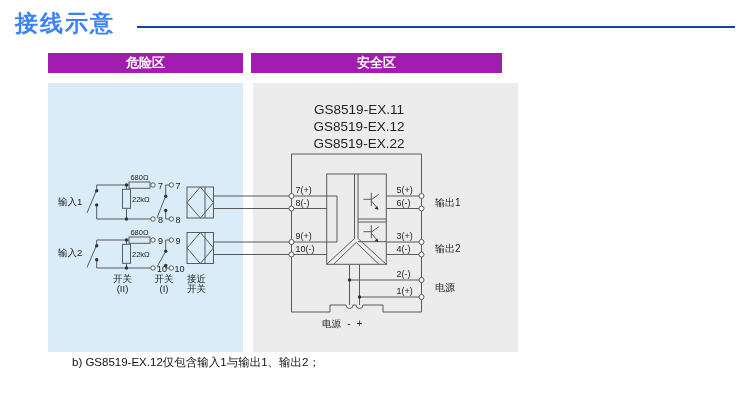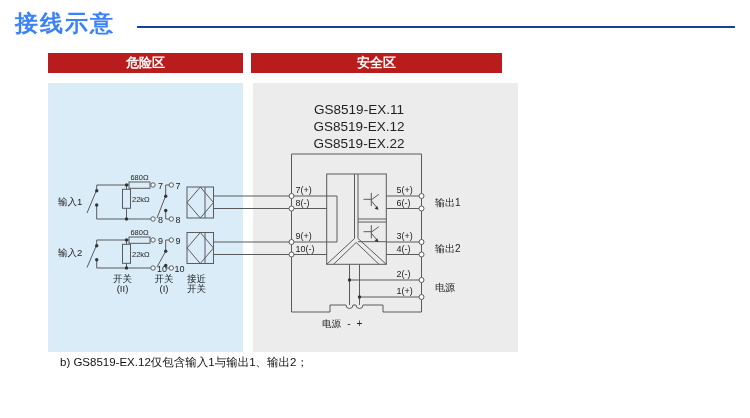--- a/index.html
+++ b/index.html
@@ -1,27 +1,27 @@
 <!DOCTYPE html>
 <html><head>
 <meta charset="utf-8">
 <style>
   html,body{margin:0;padding:0;background:#fff;}
   body{width:750px;height:418px;position:relative;font-family:"Liberation Sans",sans-serif;overflow:hidden;}
   .title{position:absolute;left:15px;top:8px;font-size:23px;font-weight:bold;color:#3b82f6;letter-spacing:2px;}
   .rule{position:absolute;left:137px;top:26px;width:598px;height:2px;background:#14439c;}
-  .bar{position:absolute;top:53px;height:20px;background:#b91c1c;color:#fff;font-size:13px;font-weight:bold;text-align:center;line-height:20px;}
+  .bar{position:absolute;top:53px;height:20px;background:#a21caf;color:#fff;font-size:13px;font-weight:bold;text-align:center;line-height:20px;}
   .bar-hazard{left:48px;width:195px;}
   .bar-safe{left:251px;width:251px;}
   .area{position:absolute;top:83px;height:269px;}
   .area-hazard{left:48px;width:195px;background:#d9ecf8;}
   .area-safe{left:253px;width:265px;background:#ececec;}
   svg.diagram{position:absolute;left:0;top:0;}
   .notes{position:absolute;left:38px;top:354px;font-size:11.5px;color:#111;line-height:16.5px;white-space:nowrap;}
-  .notes .indent{margin-left:22px;}
+  .notes .indent{margin-left:34px;}
   svg text{font-family:"Liberation Sans",sans-serif;fill:#222;}
   .ln{stroke:#5a5a5a;stroke-width:1;fill:none;}
   .term{fill:#fff;stroke:#5a5a5a;stroke-width:1;}
   .dot{fill:#333;stroke:none;}
   .arrow{fill:#333;stroke:none;}
   .t8{font-size:7.5px;}.t9{font-size:9px;}.t95{font-size:9.5px;}.t10{font-size:10px;}.t13{font-size:13.5px;}
   .mid{text-anchor:middle;}
 </style>
 </head>
 <body>

